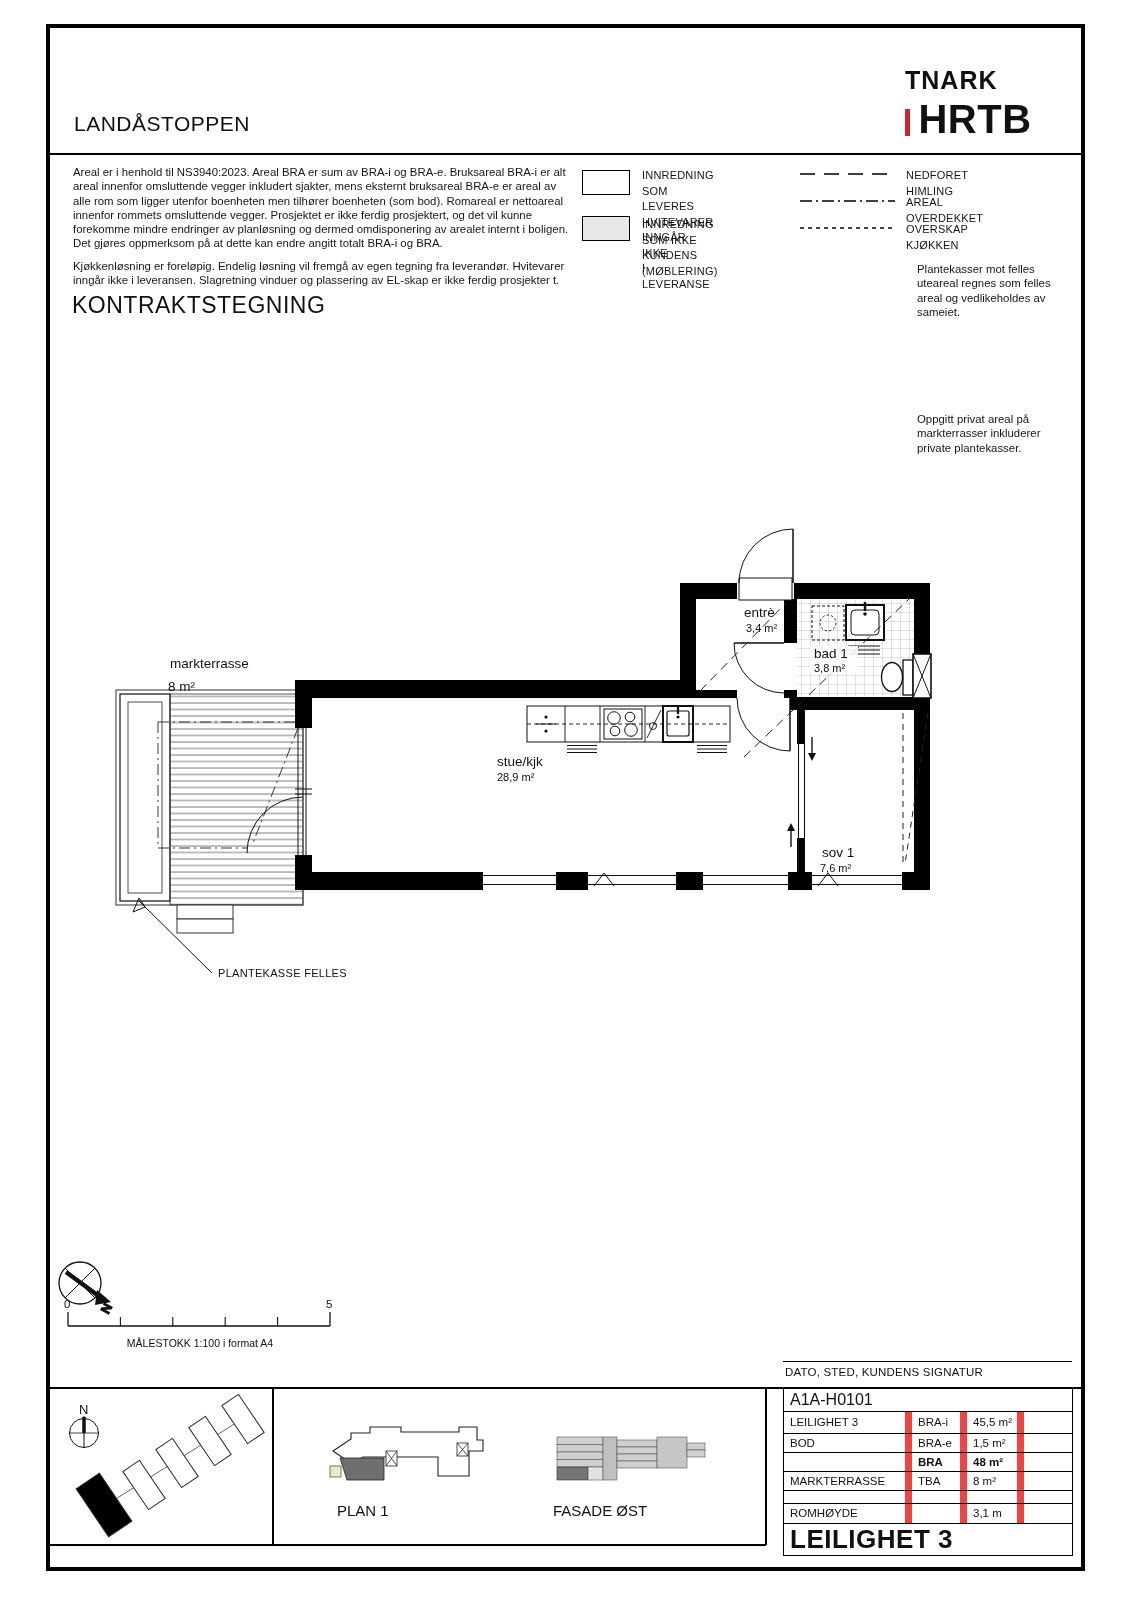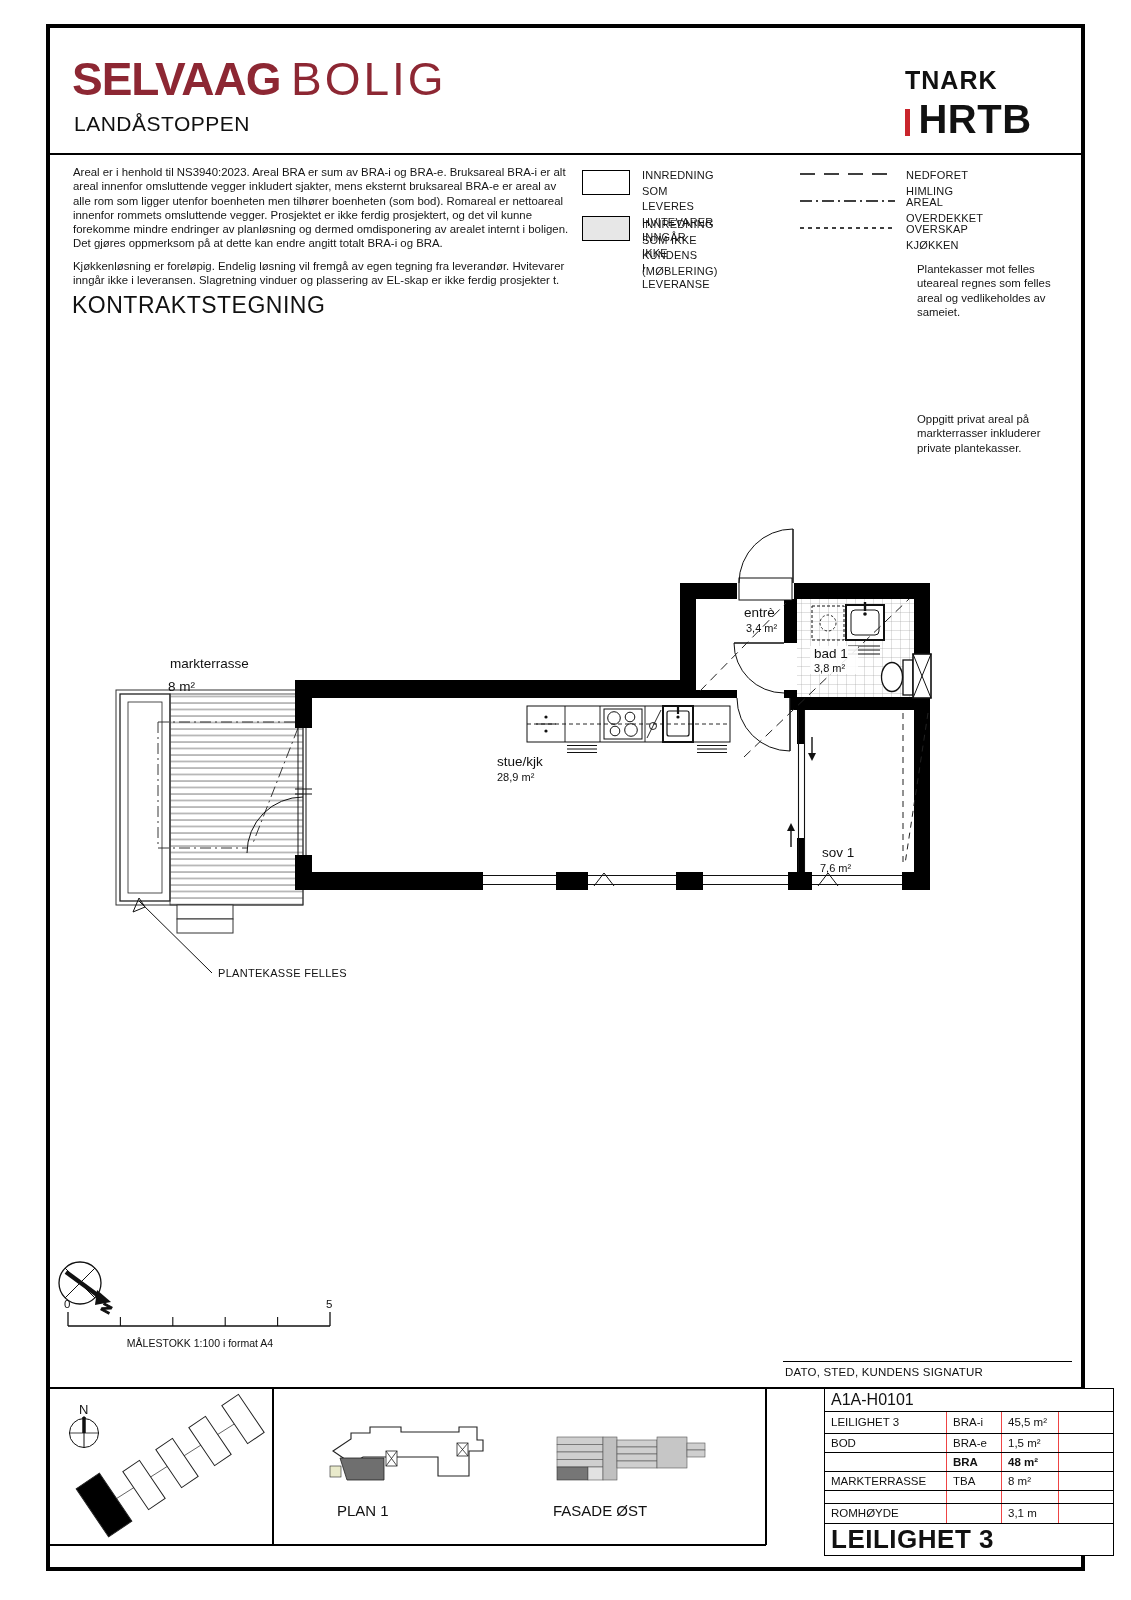--- a/index.html
+++ b/index.html
@@ -3,39 +3,35 @@
 <meta charset="utf-8">
 <style>
   html,body{margin:0;padding:0;background:#fff;}
   .sheet{position:relative;width:1131px;height:1600px;background:#fff;
          font-family:"Liberation Sans",sans-serif;color:#111;overflow:hidden;}
   .abs{position:absolute;}
   .note{font-size:11.4px;line-height:14.3px;color:#151515;}
   .cap{font-size:11px;line-height:15.5px;letter-spacing:.2px;color:#151515;}
   .hline{background:#000;height:1.5px;}
   .vline{background:#000;width:1.5px;}
-  .tb{border:1.5px solid #000;margin-left:41px;}
+  .tb{border:1.5px solid #000;}
   .tb-row{display:flex;border-top:1px solid #000;}
   .tb-row:first-child{border-top:none;}
-  .tb-cell{border-left:1px solid #ef4444;padding-left:6px;font-size:11.5px;
+  .tb-cell{border-left:7px solid #ef4444;padding-left:6px;font-size:11.5px;
            white-space:nowrap;overflow:hidden;box-sizing:border-box;}
   .tb-cell:first-child{border-left:none;}
   svg text{font-family:"Liberation Sans",sans-serif;fill:#111;}
 </style>
 </head>
 <body>
 
 <div class="sheet">
 
   <div class="abs" style="left:46px;top:24px;width:1039px;height:1547px;border:4px solid #000;box-sizing:border-box;"></div>
 
-  <div class="abs" style="left:72px;top:52px;white-space:nowrap;">
-    <span style="font-size:46px;font-weight:800;letter-spacing:-1px;color:#8d2733;">SELVAAG</span>
-    <span style="font-size:46px;font-weight:300;letter-spacing:3px;color:#8d2733;margin-left:6px;">BOLIG</span>
-  </div>
   <div class="abs" style="left:74px;top:112px;font-size:21px;letter-spacing:.5px;color:#101010;">LANDÅSTOPPEN</div>
 
   <div class="abs" style="left:905px;top:66px;width:160px;text-align:left;">
     <div style="font-size:25px;font-weight:700;letter-spacing:1px;">TNARK</div>
     <div style="margin-top:2px;">
       <span style="display:inline-block;width:5px;height:27px;background:#c9252c;vertical-align:-3px;margin-right:4px;"></span>
       <span style="font-size:40px;font-weight:600;letter-spacing:.5px;">HRTB</span>
     </div>
   </div>
 

